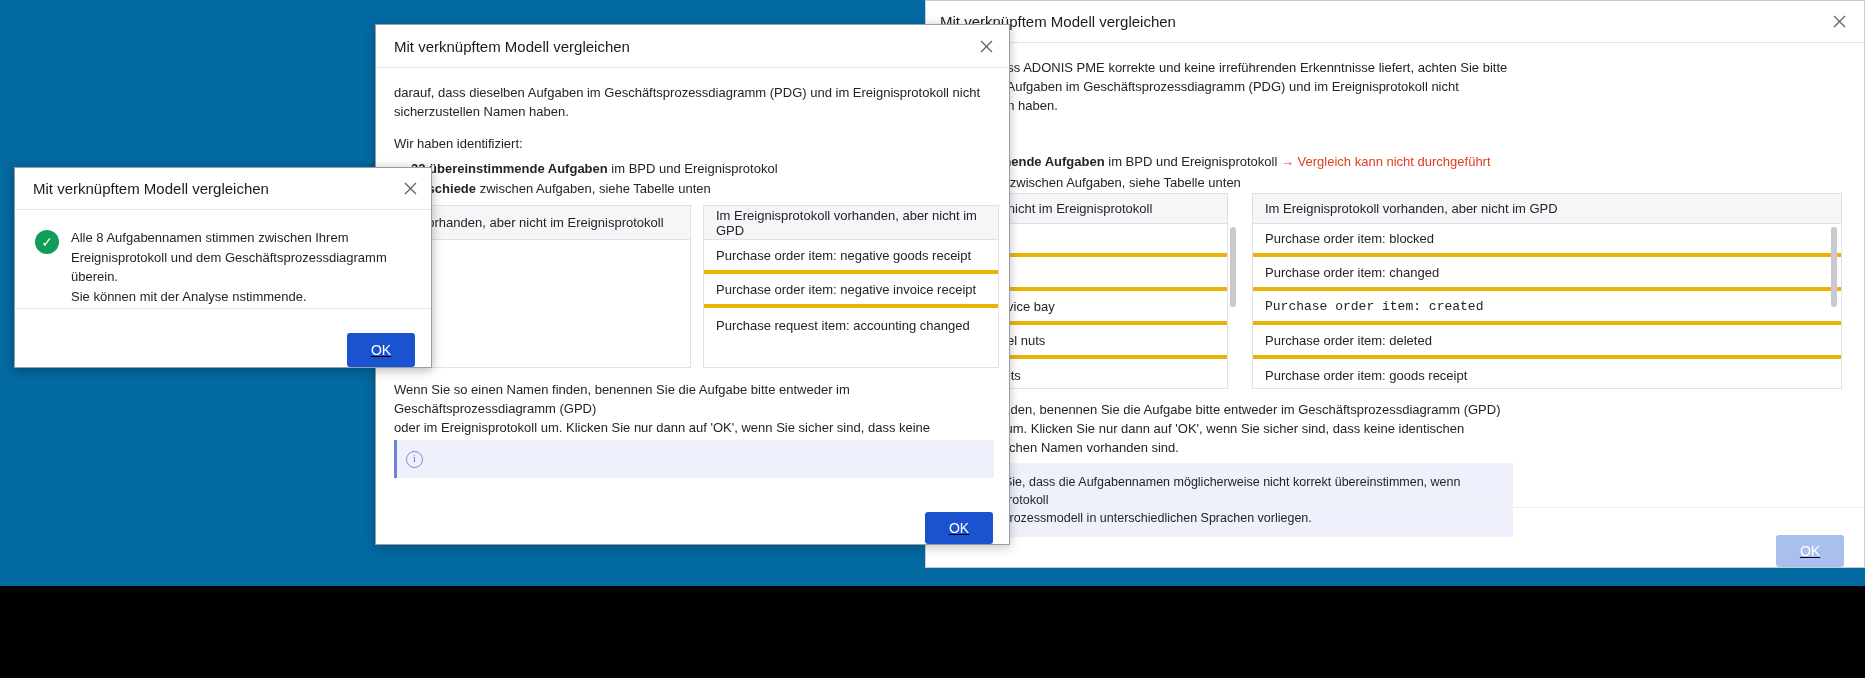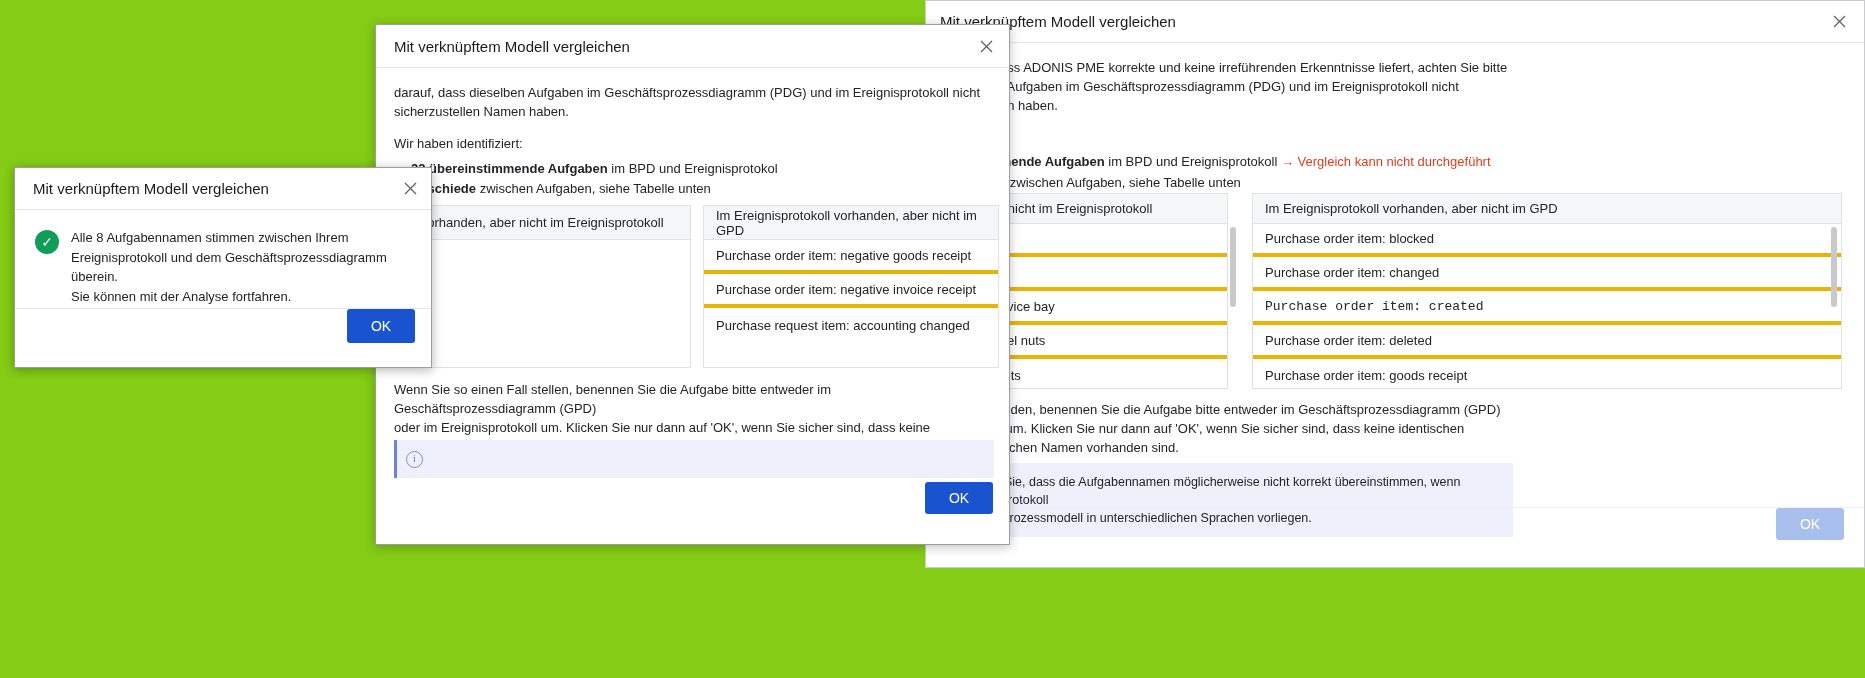--- a/index.html
+++ b/index.html
@@ -8,22 +8,22 @@
     background: #000000;
     width: 1865px;
     height: 678px;
     overflow: hidden;
     font-family: "Liberation Sans", sans-serif;
   }
 
   .stage {
     position: relative;
     width: 1865px;
-    height: 678px;
-    background: #84cc16;
+    height: 586px;
+    background: #0369a1;
   }
 
   
   .dialog {
     position: absolute;
     background: #ffffff;
     border: 1px solid #d0d2d6;
     box-sizing: border-box;
     overflow: hidden;
   }
@@ -58,21 +58,22 @@
   .dlg-body {
     box-sizing: border-box;
     font-size: 13px;
     color: #232428;
     line-height: 1.45;
   }
   .dlg-footer {
     box-sizing: border-box;
     display: flex;
     justify-content: flex-end;
-    align-items: flex-start;
+    align-items: flex-end;
+    text-decoration: underline;
   }
   .btn-primary {
     background: #1a53d0;
     color: #ffffff;
     border: none;
     border-radius: 3px;
     font-size: 14px;
     font-family: "Liberation Sans", sans-serif;
     cursor: pointer;
     padding: 0;
@@ -303,21 +304,21 @@
     </div>
 
     <div class="panel" style="position:absolute; left:327px; top:180px; width:296px; height:163px;">
       <div class="panel-head" style="height:34px;">Im Ereignisprotokoll vorhanden, aber nicht im GPD</div>
       <div class="panel-row" style="height:34px;">Purchase order item: negative goods receipt</div>
       <div class="panel-row" style="height:34px;">Purchase order item: negative invoice receipt</div>
       <div class="panel-row" style="height:34px;">Purchase request item: accounting changed</div>
     </div>
 
     <div style="position:absolute; left:18px; top:356px; width:600px; font-size:13px; color:#232428; line-height:1.45;">
-      <div>Wenn Sie so einen Fall stellen, benennen Sie die Aufgabe bitte entweder im Geschäftsprozessdiagramm (GPD)</div>
+      <div>Wenn Sie so einen Namen finden, benennen Sie die Aufgabe bitte entweder im Geschäftsprozessdiagramm (GPD)</div>
       <div>oder im Ereignisprotokoll um. Klicken Sie nur dann auf 'OK', wenn Sie sicher sind, dass keine identischen</div>
       <div>Aufgaben mit unterschiedlichen Namen vorhanden sind.</div>
     </div>
 
     <div class="note" style="position:absolute; left:18px; top:415px; width:600px; padding:10px 12px 10px 9px;">
       <div class="note-icon">i</div>
     </div>
 
     <div class="dlg-footer" style="position:absolute; left:0; bottom:0; width:635px; height:62px; padding:0 18px;">
       <button class="btn-primary" style="width:68px;height:32px;">OK</button>
@@ -335,21 +336,21 @@
         </svg>
       </div>
     </div>
     <div class="dlg-sep"></div>
 
     <div class="success-row">
       <div class="check-circle">✓</div>
       <div class="success-text">
         <div>Alle 8 Aufgabennamen stimmen zwischen Ihrem</div>
         <div>Ereignisprotokoll und dem Geschäftsprozessdiagramm überein.</div>
-        <div>Sie können mit der Analyse fortfahren.</div>
+        <div>Sie können mit der Analyse nstimmende.</div>
       </div>
     </div>
 
     <div style="position:absolute; left:0; bottom:58px; width:100%; height:1px; background:#e6e8ea;"></div>
 
     <div class="dlg-footer" style="position:absolute; left:0; bottom:0; width:418px; height:58px; padding:0 18px;">
       <button class="btn-primary" style="width:68px;height:34px;">OK</button>
     </div>
   </div>
 

